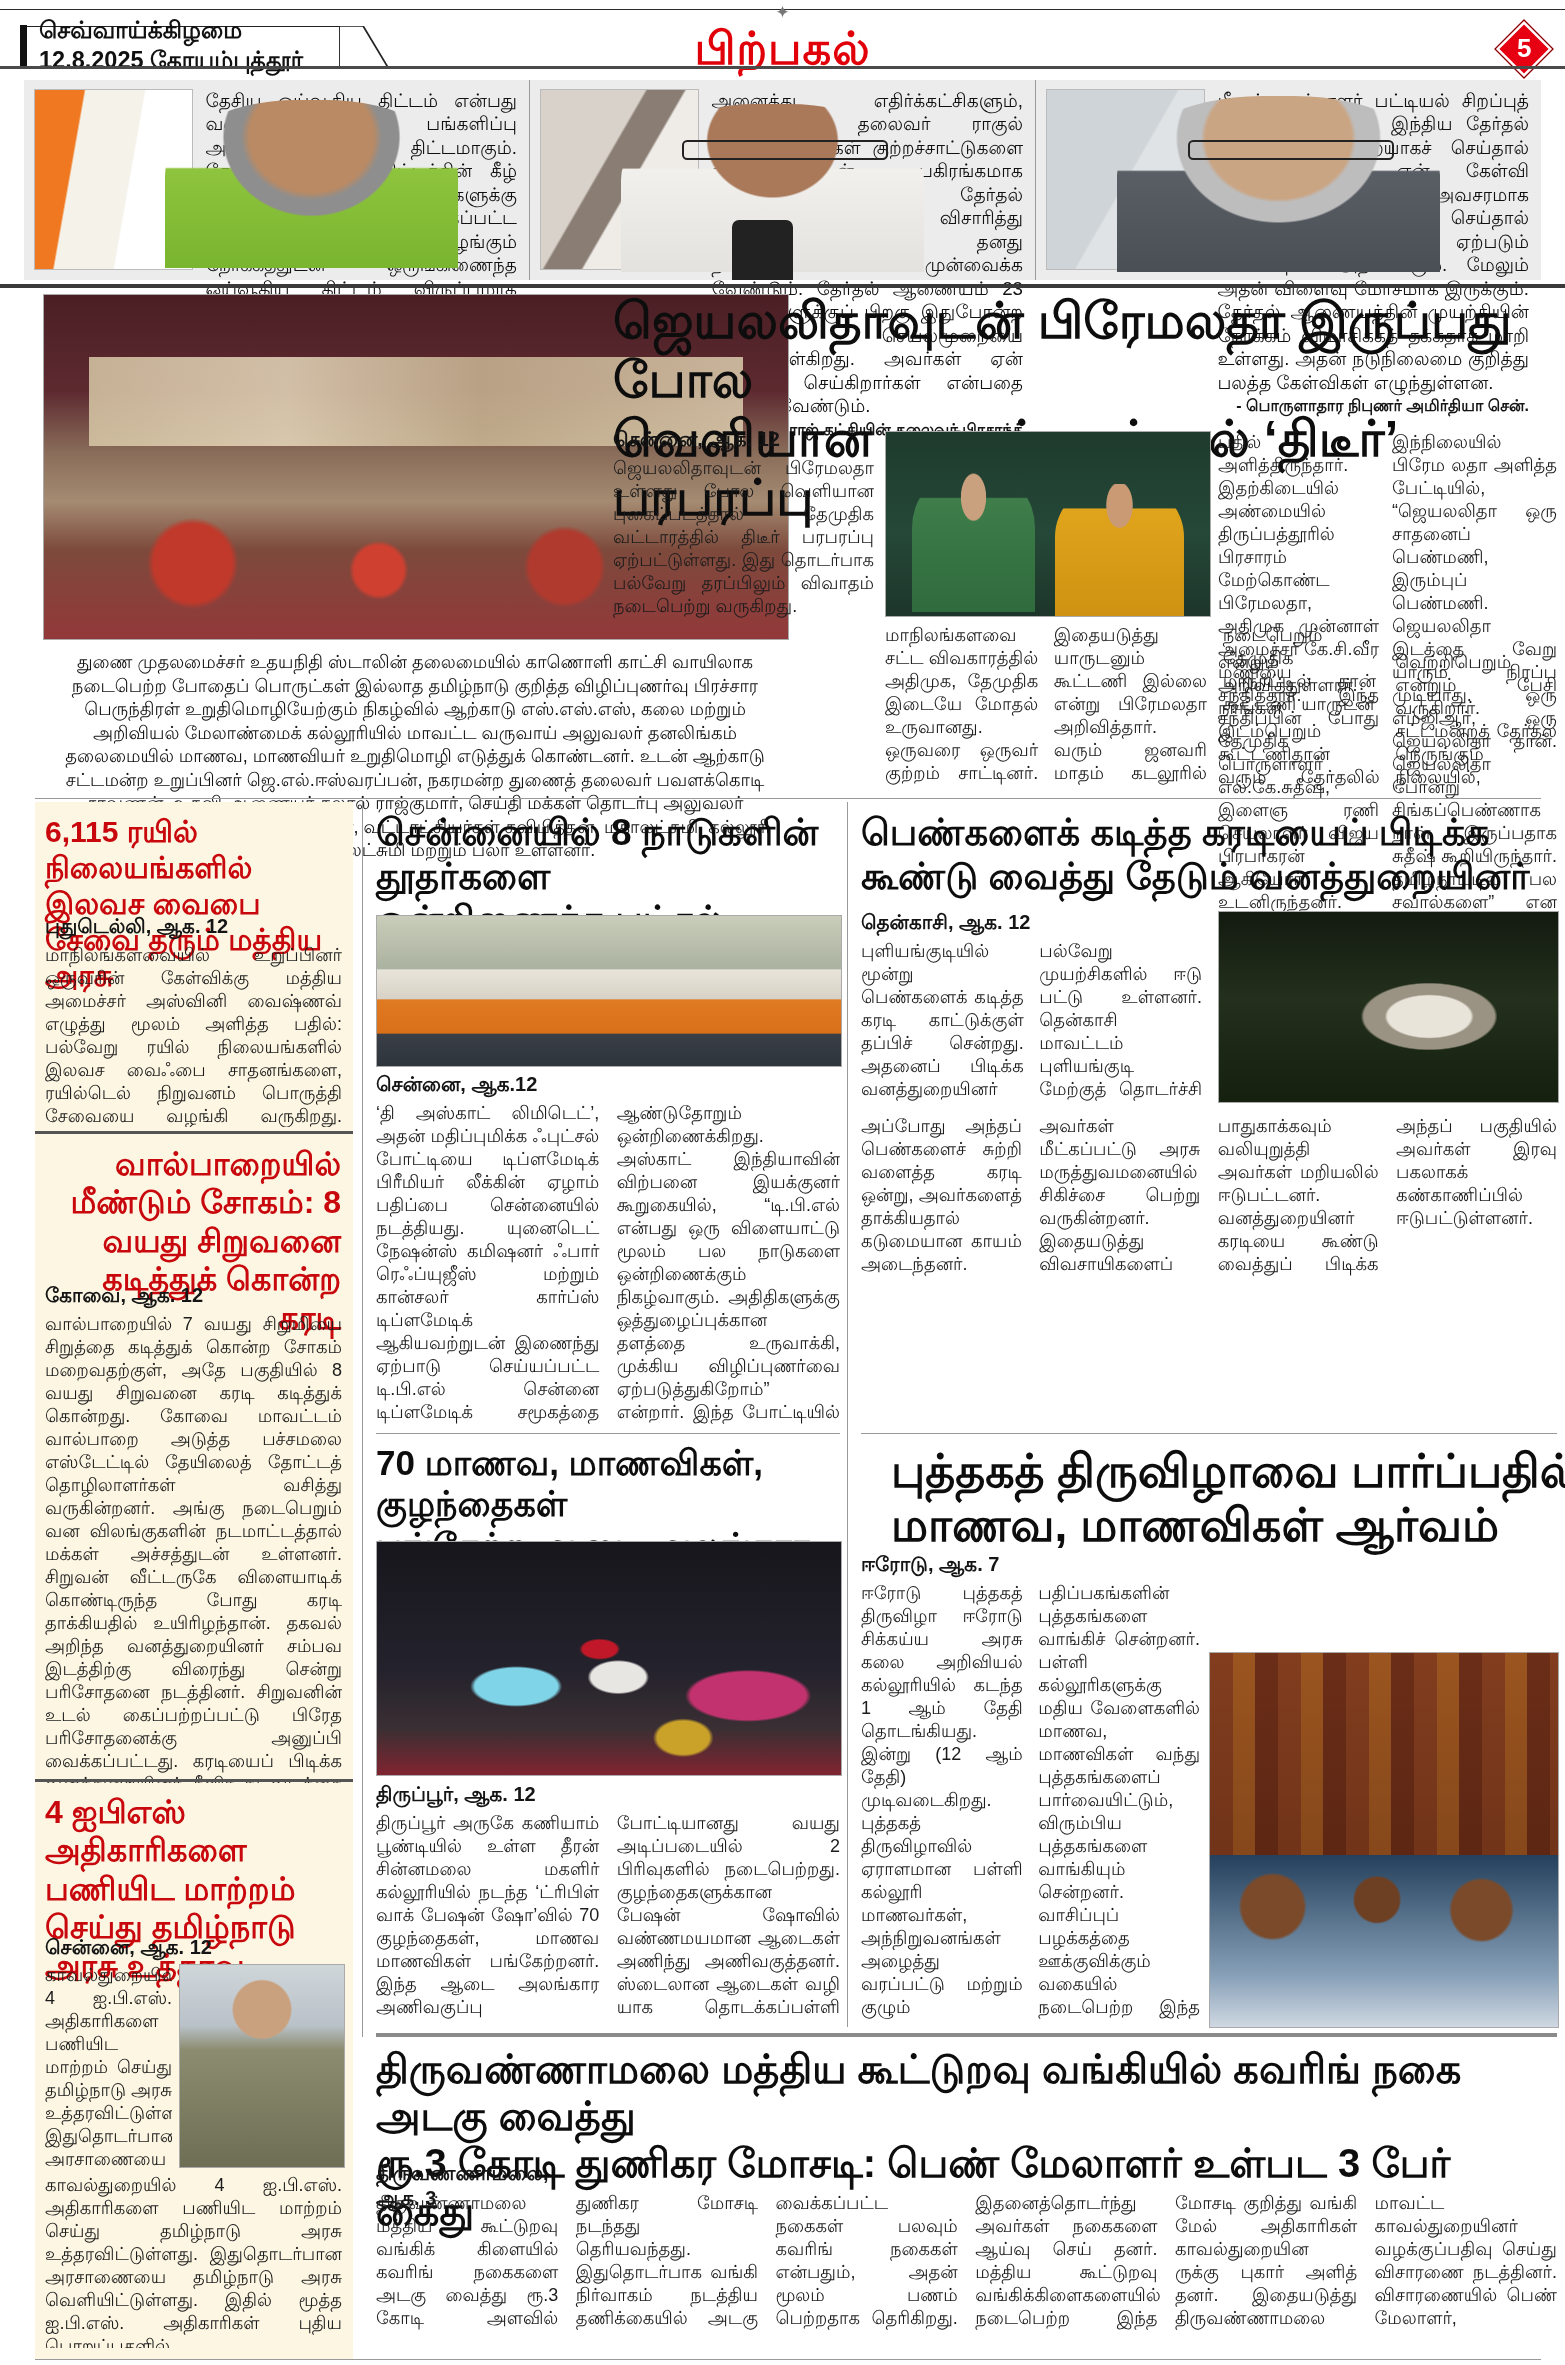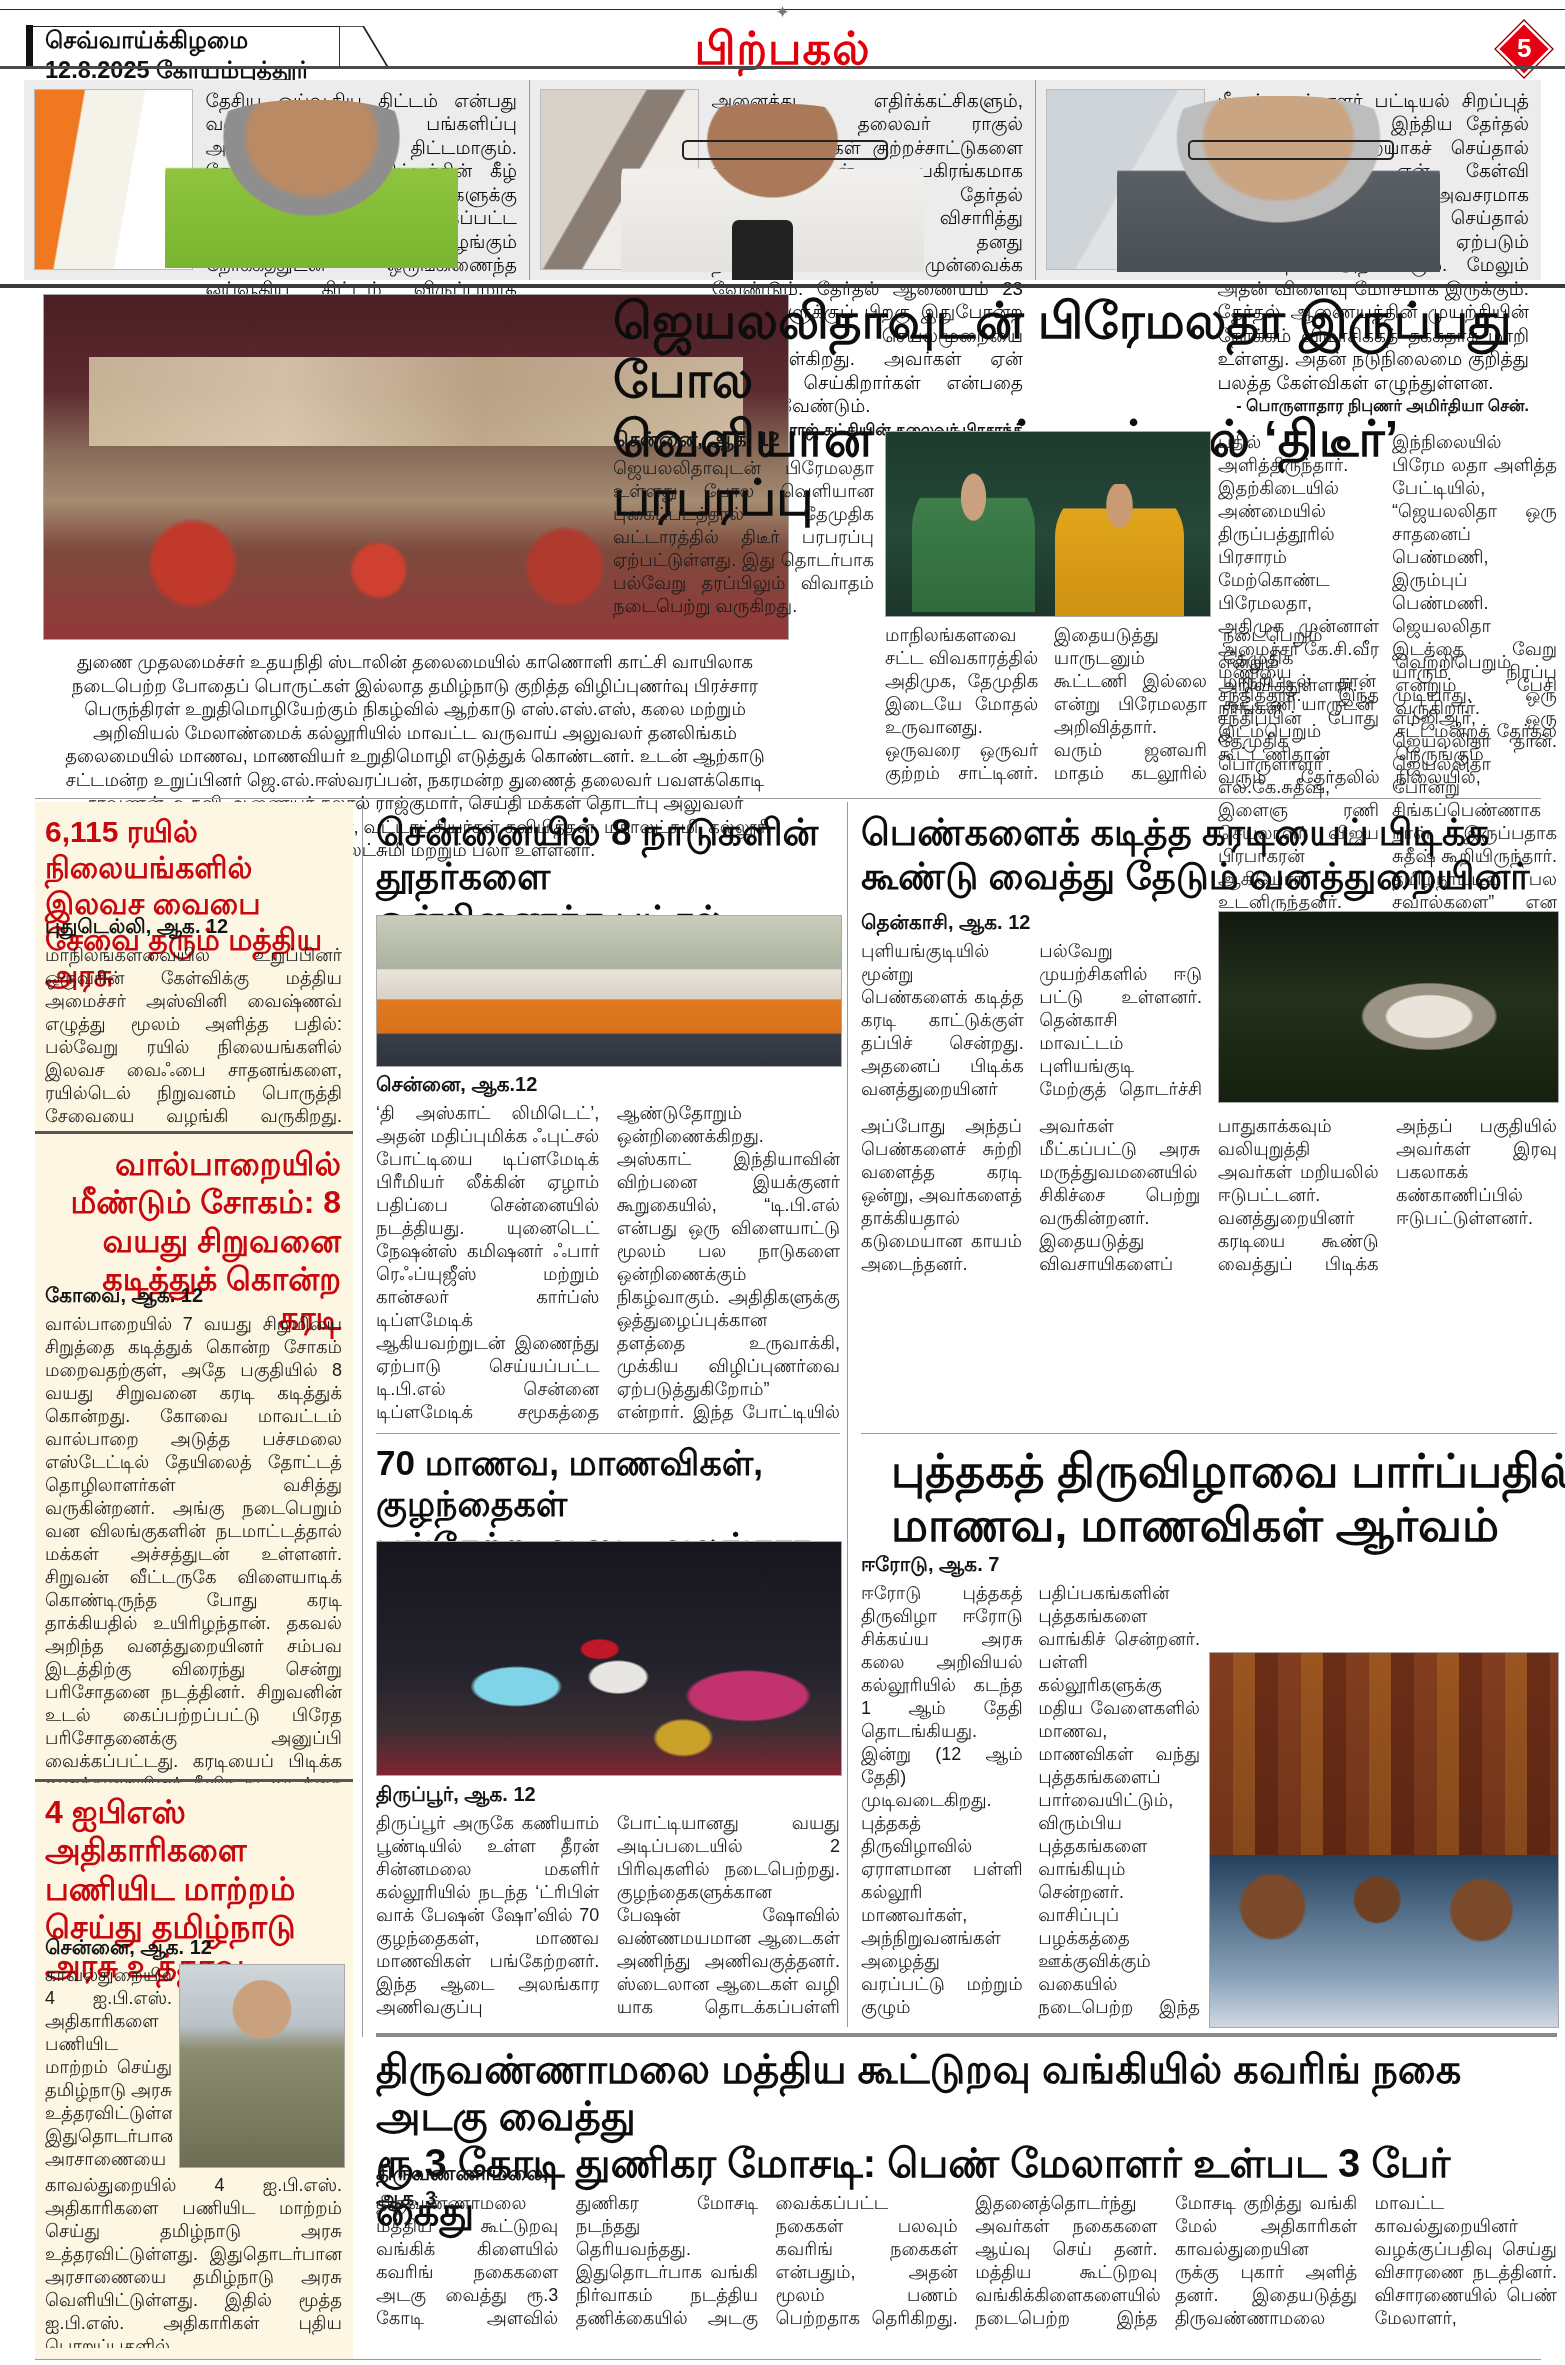--- a/index.html
+++ b/index.html
@@ -2,22 +2,22 @@
 <html style="font-size:14px"><head>
 <meta charset="utf-8">
 <style>
   html,body{margin:0;padding:0;background:#888;}
   #page{position:relative;width:1565px;height:2366px;background:#fff;overflow:hidden;
         font-family:"Liberation Sans","DejaVu Sans",sans-serif;color:#151515;}
   .abs{position:absolute;}
   
   .top-rule{left:0;top:8.7px;width:1565px;height:1.7px;background:#2a2a2a;}
   .mast-rule{left:0;top:66px;width:1565px;height:2.6px;background:#4a4a4a;}
-  .datebox{left:32px;top:26px;width:313px;height:40px;background:#fff;border:1.7px solid #222;
-           border-right:none;display:flex;align-items:flex-start;padding-left:12px;
+  .datebox{left:26px;top:26px;width:313px;height:40px;background:#fff;border:1.7px solid #222;
+           border-right:none;display:flex;align-items:center;padding-left:12px;
            font-size:23.5px;font-weight:bold;color:#111;}
   .datebox:before{content:"";position:absolute;left:-7px;top:-1.7px;width:7px;height:43px;background:#111;}
   .date-slant{left:339px;top:26px;width:50px;height:43px;overflow:hidden;}
   .date-slant svg{display:block;}
   .mast-title{left:678px;top:22.6px;width:209px;text-align:center;font-size:45px;font-weight:bold;
               color:#e1000a;letter-spacing:0.9px;}
   .mast-logo{left:761px;top:1.7px;width:43px;height:22.6px;text-align:center;font-size:17.4px;color:#777;}
   .pagenum{left:1503px;top:28px;width:40px;height:40px;background:#e60012;border:1.7px solid #7a0000;
            transform:rotate(45deg);box-shadow:0 0 0 2.6px #fff inset;}
   .pagenum span{position:absolute;left:0;top:3.5px;width:100%;text-align:center;transform:rotate(-45deg);

